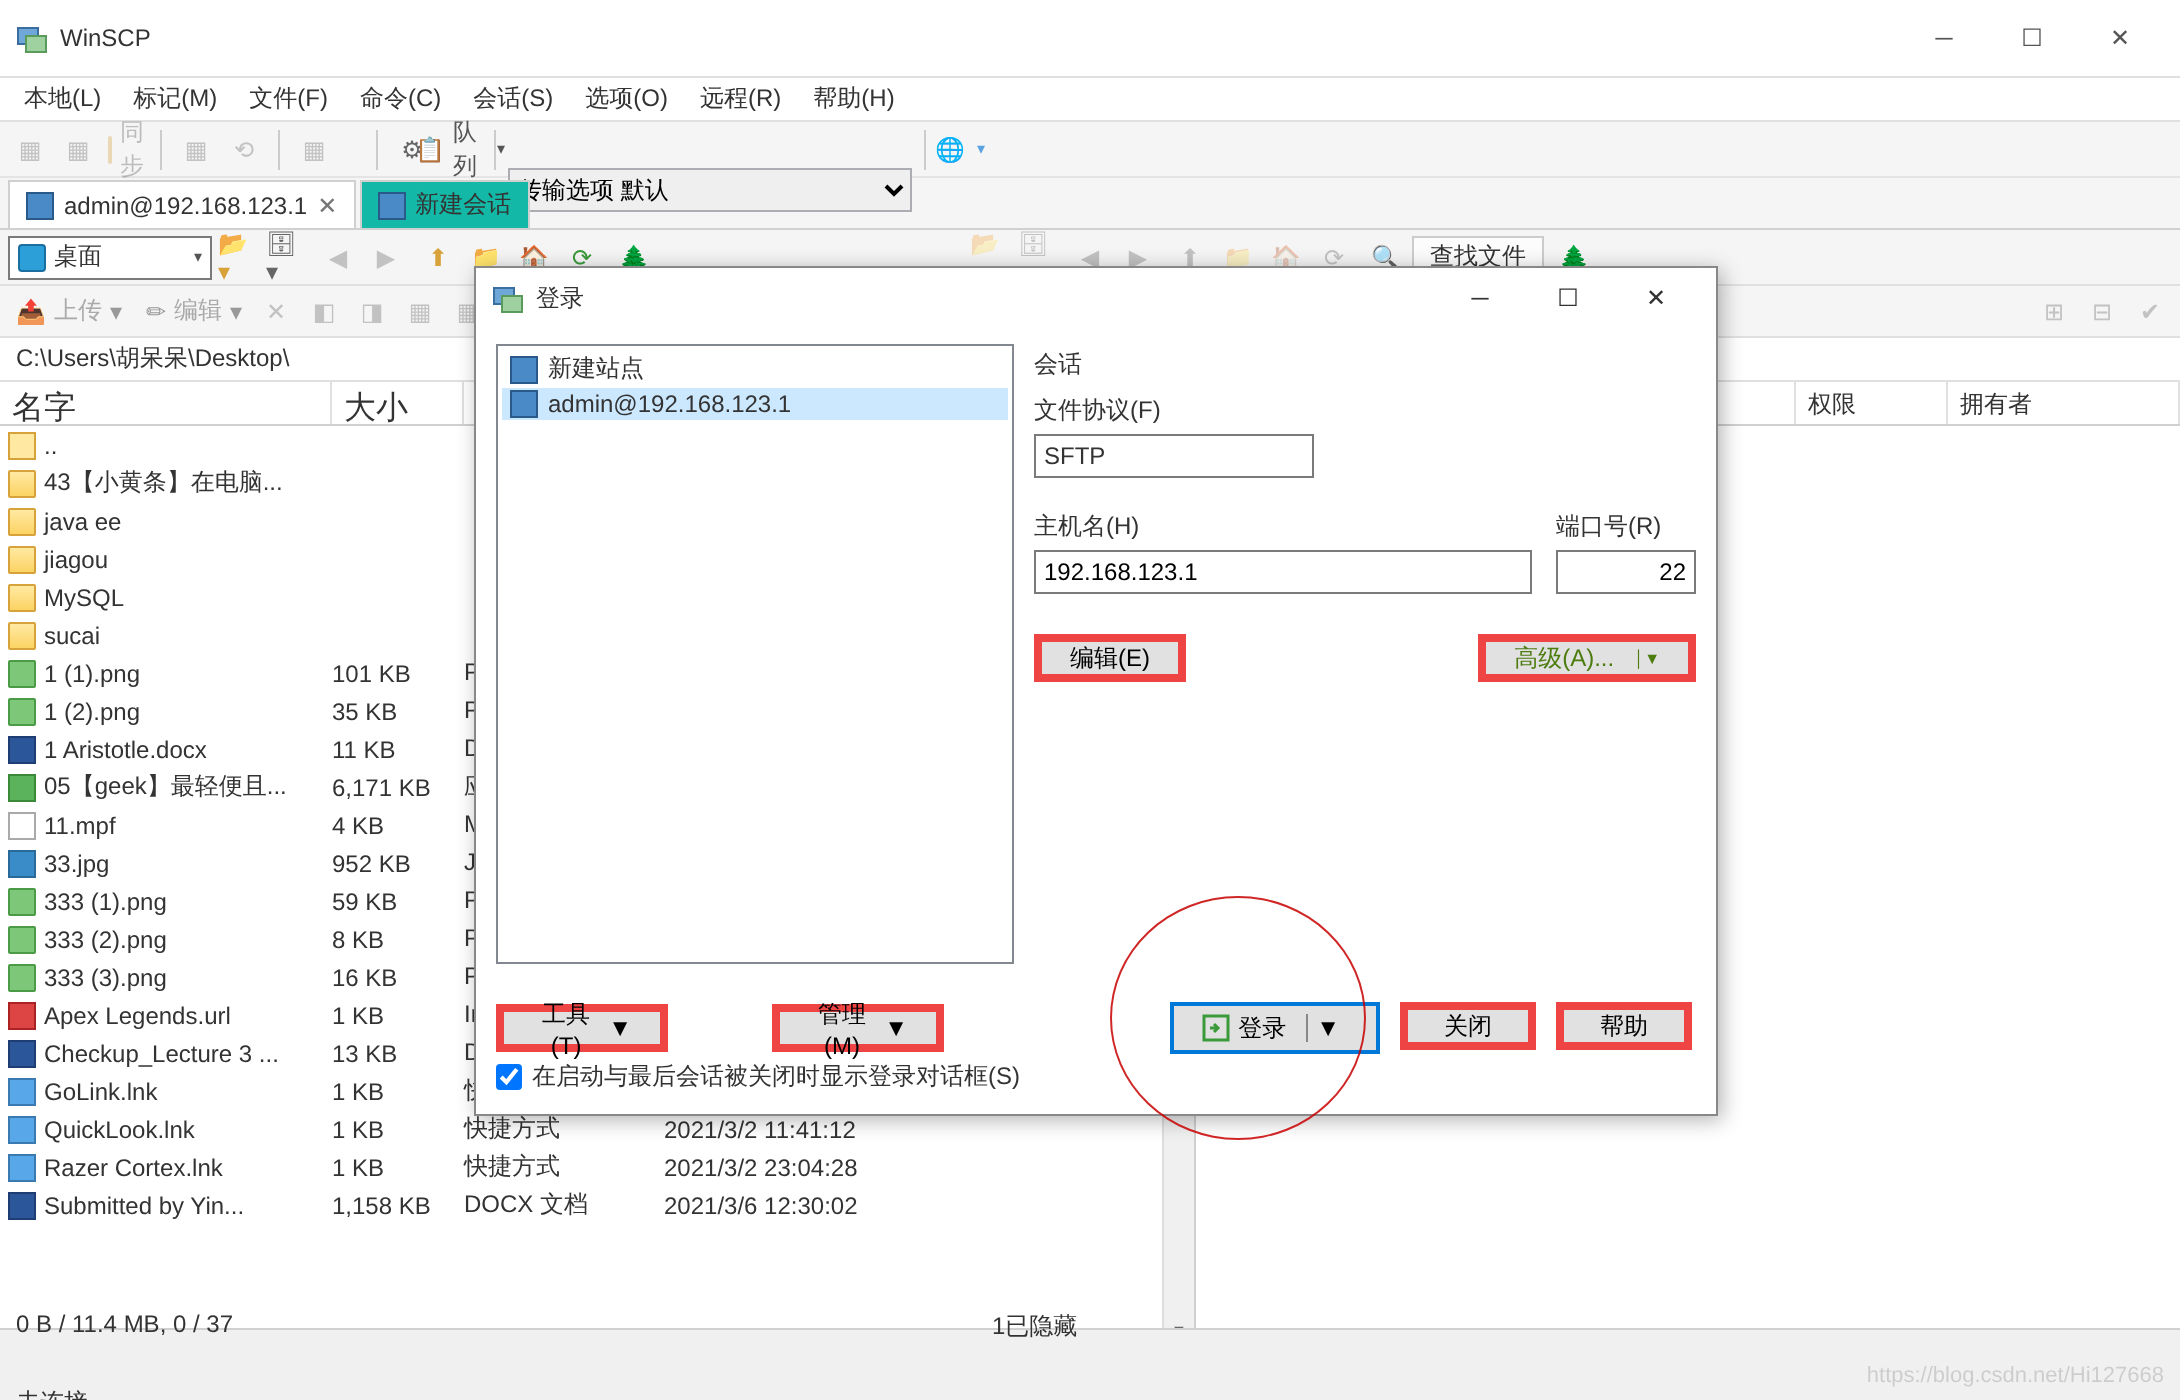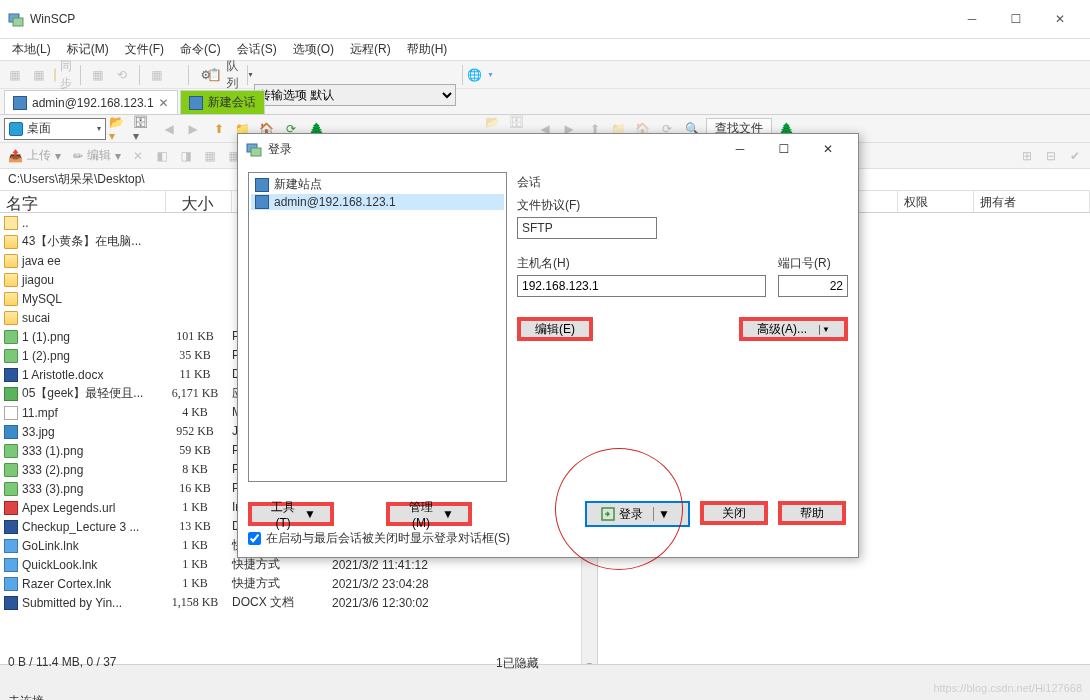--- a/index.html
+++ b/index.html
@@ -20,21 +20,21 @@
 .toolbar .sep { width:1px; height:20px; background:#ccc; margin:0 4px; }
 .tbtn { width:22px; height:22px; border:1px solid transparent; display:flex; align-items:center; justify-content:center; cursor:pointer; color:#666; }
 .tbtn.dis { opacity:.35; cursor:default; }
 .toolbar .txtbtn { height:22px; padding:0 6px; display:flex; align-items:center; gap:4px; font-size:12px; color:#555; }
 select.transfer { height:22px; width:202px; font-size:12px; border:1px solid #abadb3;margin-top:41px; }
 
 
 .tabs { height:26px; display:flex; align-items:flex-end; padding:0 4px; border-bottom:1px solid #d0d0d0; background:#f5f5f5; }
 .tab { height:24px; display:flex; align-items:center; gap:5px; padding:0 8px; border:1px solid #d0d0d0; border-bottom:none; background:#fff; margin-right:2px; font-size:12px; }
 .tab .close { color:#777; cursor:pointer; }
-.tab.new { background:#84cc16; }
+.tab.new { background:#14b8a6; }
 
 
 .navbar { height:28px; display:flex; align-items:center; padding:0 4px; gap:2px; background:#f5f5f5; border-bottom:1px solid #e0e0e0; }
 .desktop-combo { width:102px; height:22px; border:1px solid #7a7a7a; background:#fff; display:flex; align-items:center; padding:0 4px; gap:4px; }
 .desktop-combo .dd { margin-left:auto; font-size:8px; color:#555; }
 .findbtn { height:22px; padding:0 8px; display:flex; align-items:center; gap:4px; border:1px solid #ccc; background:#fcfcfc; cursor:pointer; }
 
 
 .editbar { height:26px; display:flex; align-items:center; padding:0 4px; gap:2px; background:#f5f5f5; border-bottom:1px solid #e0e0e0; color:#999; }
 .editbar .grp { display:flex; align-items:center; gap:2px; padding:0 4px; }
@@ -46,21 +46,21 @@
 
 .filegrid { display:flex; height:calc(700px - 30px - 22px - 28px - 26px - 28px - 26px - 22px - 36px); }
 .fcol { flex:0 0 598px; border-right:1px solid #d0d0d0; overflow:hidden; }
 .rcol { flex:1; }
 .fhead { display:flex; height:22px; border-bottom:1px solid #d0d0d0; background:#fff; }
 .fhead div { padding:3px 6px; font-size:16px; border-right:1px solid #e0e0e0; }
 .frows { overflow-y:auto; height:calc(100% - 22px); }
 .frow { display:flex; height:19px; align-items:center; font-size:12px; }
 .frow .fname { display:flex; align-items:center; gap:4px; padding-left:4px; overflow:hidden; white-space:nowrap; }
 .colw-name { width:166px; }
-.colw-size { width:66px; text-align:center; padding-right:8px !important;font-family:Liberation Serif, serif; }
+.colw-size { width:66px; text-align:left; padding-right:8px !important; }
 .colw-type { width:100px; }
 .colw-date { width:140px; }
 .colw-perm { width:76px; }
 .colw-own { flex:1; }
 
 
 .rhead { display:flex; height:22px; border-bottom:1px solid #d0d0d0; }
 .rhead div { padding:3px 6px; font-size:12px; border-right:1px solid #e0e0e0; }
 
 
@@ -77,21 +77,21 @@
 .site-tree { width:259px; border:1px solid #828790; background:#fff; height:310px; padding:2px; font-size:12px; }
 .site-tree .sitem { display:flex; align-items:center; gap:5px; padding:1px 4px; cursor:pointer; }
 .site-tree .sitem.sel { background:#cce8ff; }
 .right-form { flex:1; }
 .frm-lbl { font-size:12px; margin:2px 0 3px 0; }
 .frm-row { display:flex; gap:12px; }
 .frm-inp { height:22px; border:1px solid #7a7a7a; padding:0 4px; font-size:12px; background:#fff; }
 .frm-sel { height:22px; border:1px solid #7a7a7a; font-size:12px; background:#fff; padding:0 2px; width:140px; }
 .port-inp { width:70px; }
 .btn { height:24px; border:4px solid #ef4444; background:#e1e1e1; font-size:12px; padding:0 14px; cursor:pointer; display:inline-flex; align-items:center; gap:4px; }
-.btn:disabled, .btn.dis { color:#000000; }
+.btn:disabled, .btn.dis { color:#4d7c0f; }
 .btn-row { display:flex; gap:8px; margin-top:6px; }
 .login-btns { position:absolute; bottom:30px; left:10px; right:12px; display:flex; align-items:center; }
 .login-action { display:flex; gap:10px; margin-left:auto; }
 .login-primary { border:2px solid #0078d7; height:26px; }
 .login-primary .dd { border-left:1px solid #888; padding:0 4px; margin-left:6px; }
 .chkrow { position:absolute; bottom:10px; left:10px; display:flex; align-items:center; gap:5px; font-size:12px; }
 .dd-small { font-size:8px; margin-left:6px; }
 
 
 .highlight-circle { position:absolute; left:555px; top:448px; width:128px; height:122px; border:1px solid rgba(200,0,0,.85); border-radius:50%; z-index:200; pointer-events:none; }

